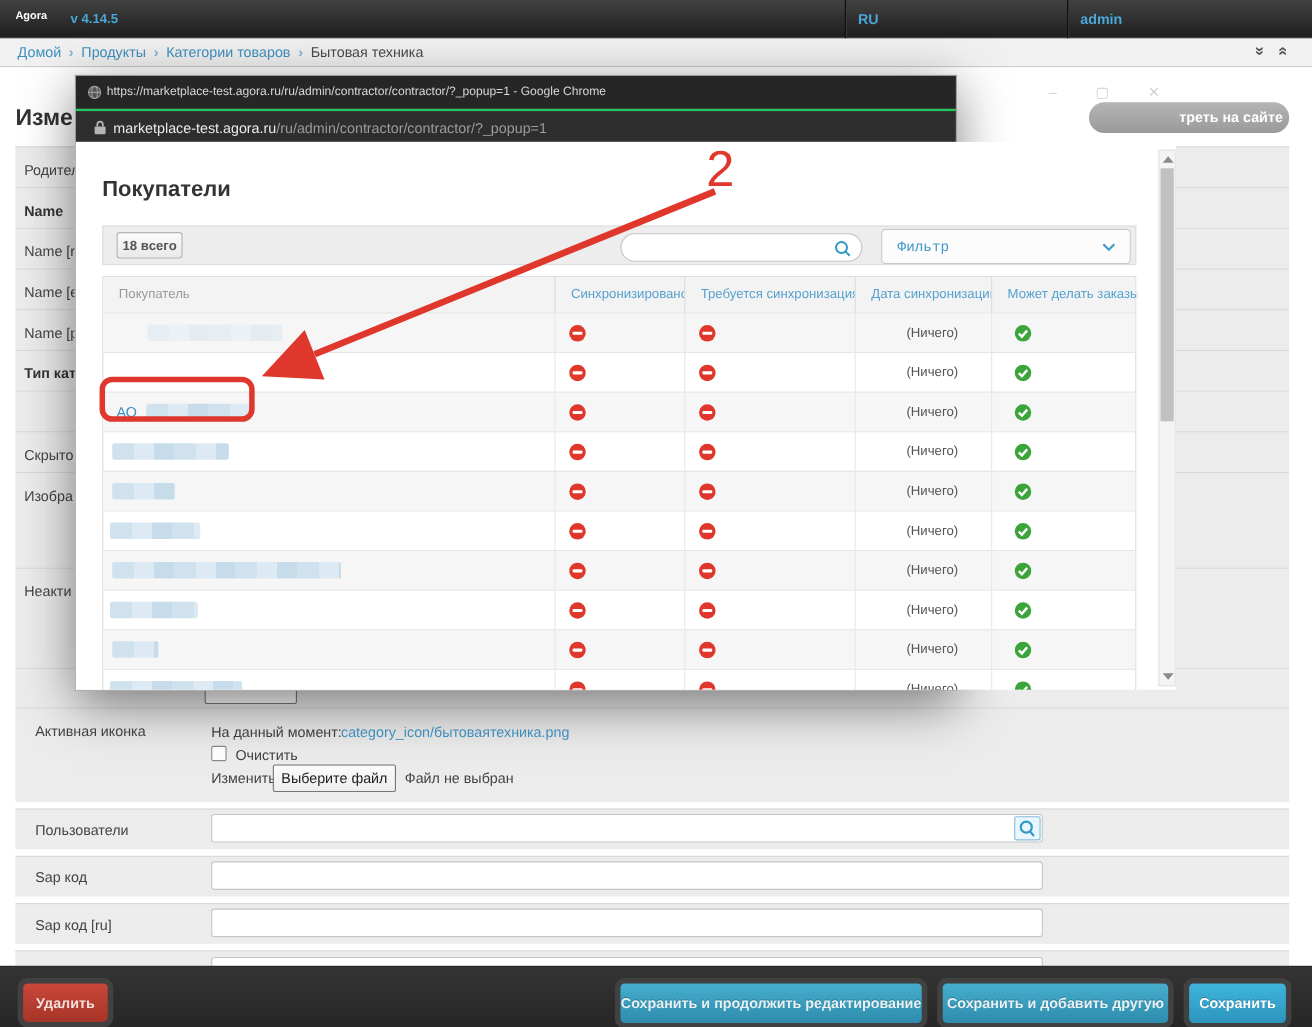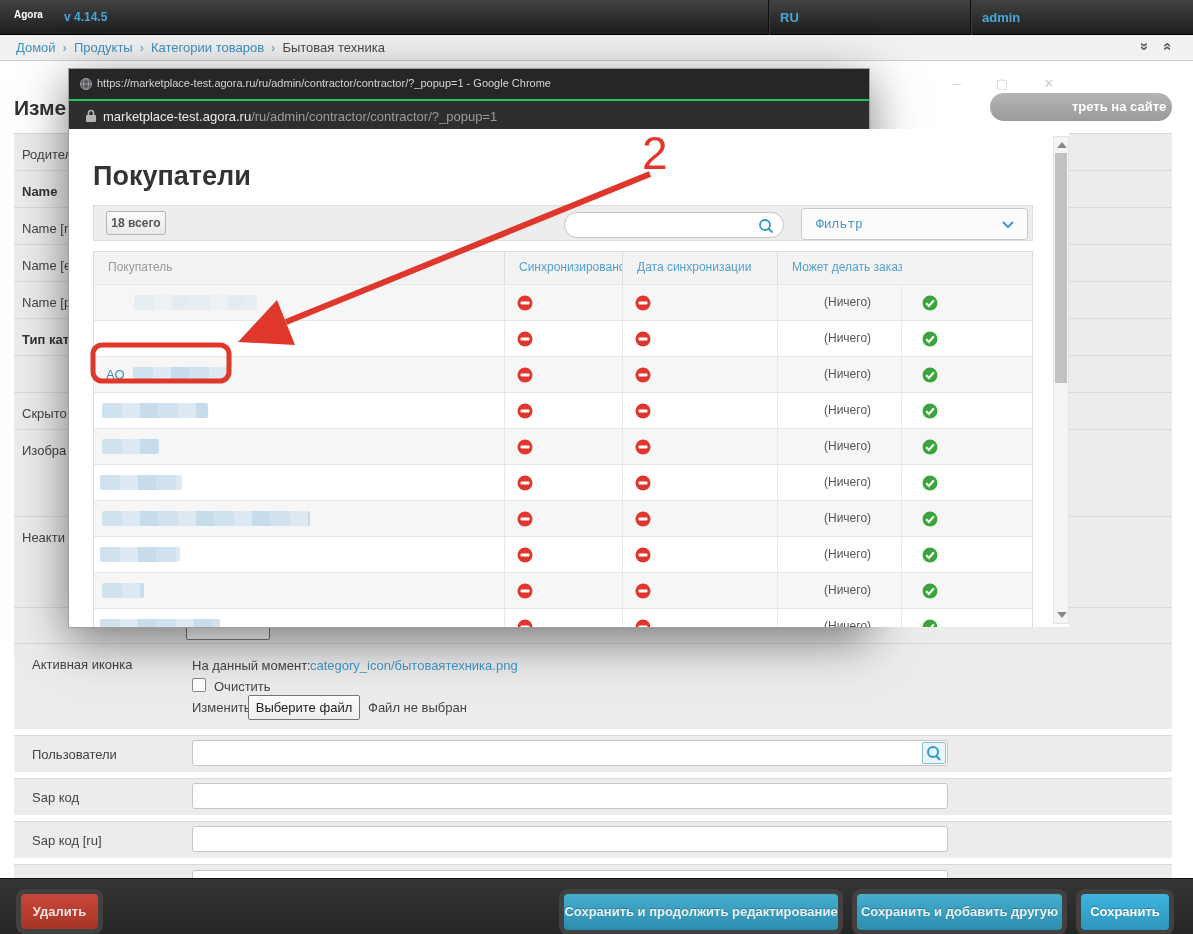--- a/index.html
+++ b/index.html
@@ -57,21 +57,21 @@
 
   
   .popup{left:68px;top:68px;width:802px;height:560px;z-index:10;border:1px solid #9e9e9e;box-shadow:0 12px 45px rgba(0,0,0,.5);background:#fff;}
   .ptitle{position:absolute;left:0;top:0;width:100%;height:30px;background:#262626;}
   .ptitle-text{position:absolute;left:28px;top:8px;font-size:11px;color:#d6d6d6;white-space:nowrap;}
   .wctl{position:absolute;top:7px;width:16px;text-align:center;color:#cfcfcf;font-size:13px;cursor:pointer;}
   .purl{position:absolute;left:0;top:30px;width:100%;height:30px;background:#2e2e2e;border-top:2px solid #22c55e;}
   .purl-text{position:absolute;left:34px;top:8px;font-size:13px;color:#eaeaea;white-space:nowrap;}
   .purl-text .path{color:#9b9b9b;}
   .pbody{position:absolute;left:0;top:60px;width:1000px;height:498px;background:#fff;overflow:hidden;}
-  .pheading{position:absolute;left:24px;top:32px;font-size:27px;font-weight:bold;color:#333;text-align:center;}
+  .pheading{position:absolute;left:24px;top:32px;font-size:20px;font-weight:bold;color:#333;text-align:center;}
   .ptoolbar{position:absolute;left:24px;top:76px;width:940px;height:36px;background:#ededed;border:1px solid #ddd;}
   .count-btn{position:absolute;left:12px;top:5px;width:60px;height:24px;background:linear-gradient(#fbfbfb,#e9e9e9);border:1px solid #b5b5b5;border-radius:3px;font-size:12px;font-weight:bold;color:#555;text-align:center;line-height:22px;}
   .searchbox{position:absolute;left:495px;top:83px;width:220px;height:26px;background:#fff;border:1px solid #c5c5c5;border-radius:14px;}
   .filter{position:absolute;left:732px;top:79px;width:227px;height:32px;background:#fcfcfc;border:1px solid #c9c9c9;border-radius:4px;font-family:Liberation Mono, monospace;}
   .filter span{position:absolute;left:14px;top:8px;font-size:13px;color:var(--accent);}
 
   .ptable{position:absolute;left:24px;top:122px;width:940px;border:1px solid #dcdcdc;}
   .t-head{display:grid;grid-template-columns:411px 118px 155px 124px 132px;height:32px;background:#f3f3f3;}
   .t-head .hc{font-size:12px;line-height:31px;padding-left:14px;border-right:1px solid #dcdcdc;overflow:hidden;white-space:nowrap;}
   .t-head .hc:last-child{border-right:none;}
@@ -237,20 +237,21 @@
       <span>Фильтр</span>
       <svg class="abs" style="right:12px;top:11px;" width="14" height="10" viewBox="0 0 14 10">
         <polyline points="2,2 7,7 12,2" fill="none" stroke="#4398ca" stroke-width="2"></polyline>
       </svg>
     </div>
 
     <div class="ptable">
       <div class="t-head">
         <div class="hc plain">Покупатель</div>
         <div class="hc sort">Синхронизировано</div>
+        <div class="hc sort">Требуется синхронизация</div>
         <div class="hc sort">Дата синхронизации</div>
         <div class="hc sort">Может делать заказы</div>
       </div>
       <div id="t-body">
           <div class="t-row odd">
             <div class="cell">
               <span class="blur faint" style="left:40px;width:123px;"></span>
             </div>
             <div class="cell">
               <svg class="mini" style="left:12px;" width="16" height="16" viewBox="0 0 16 16">

